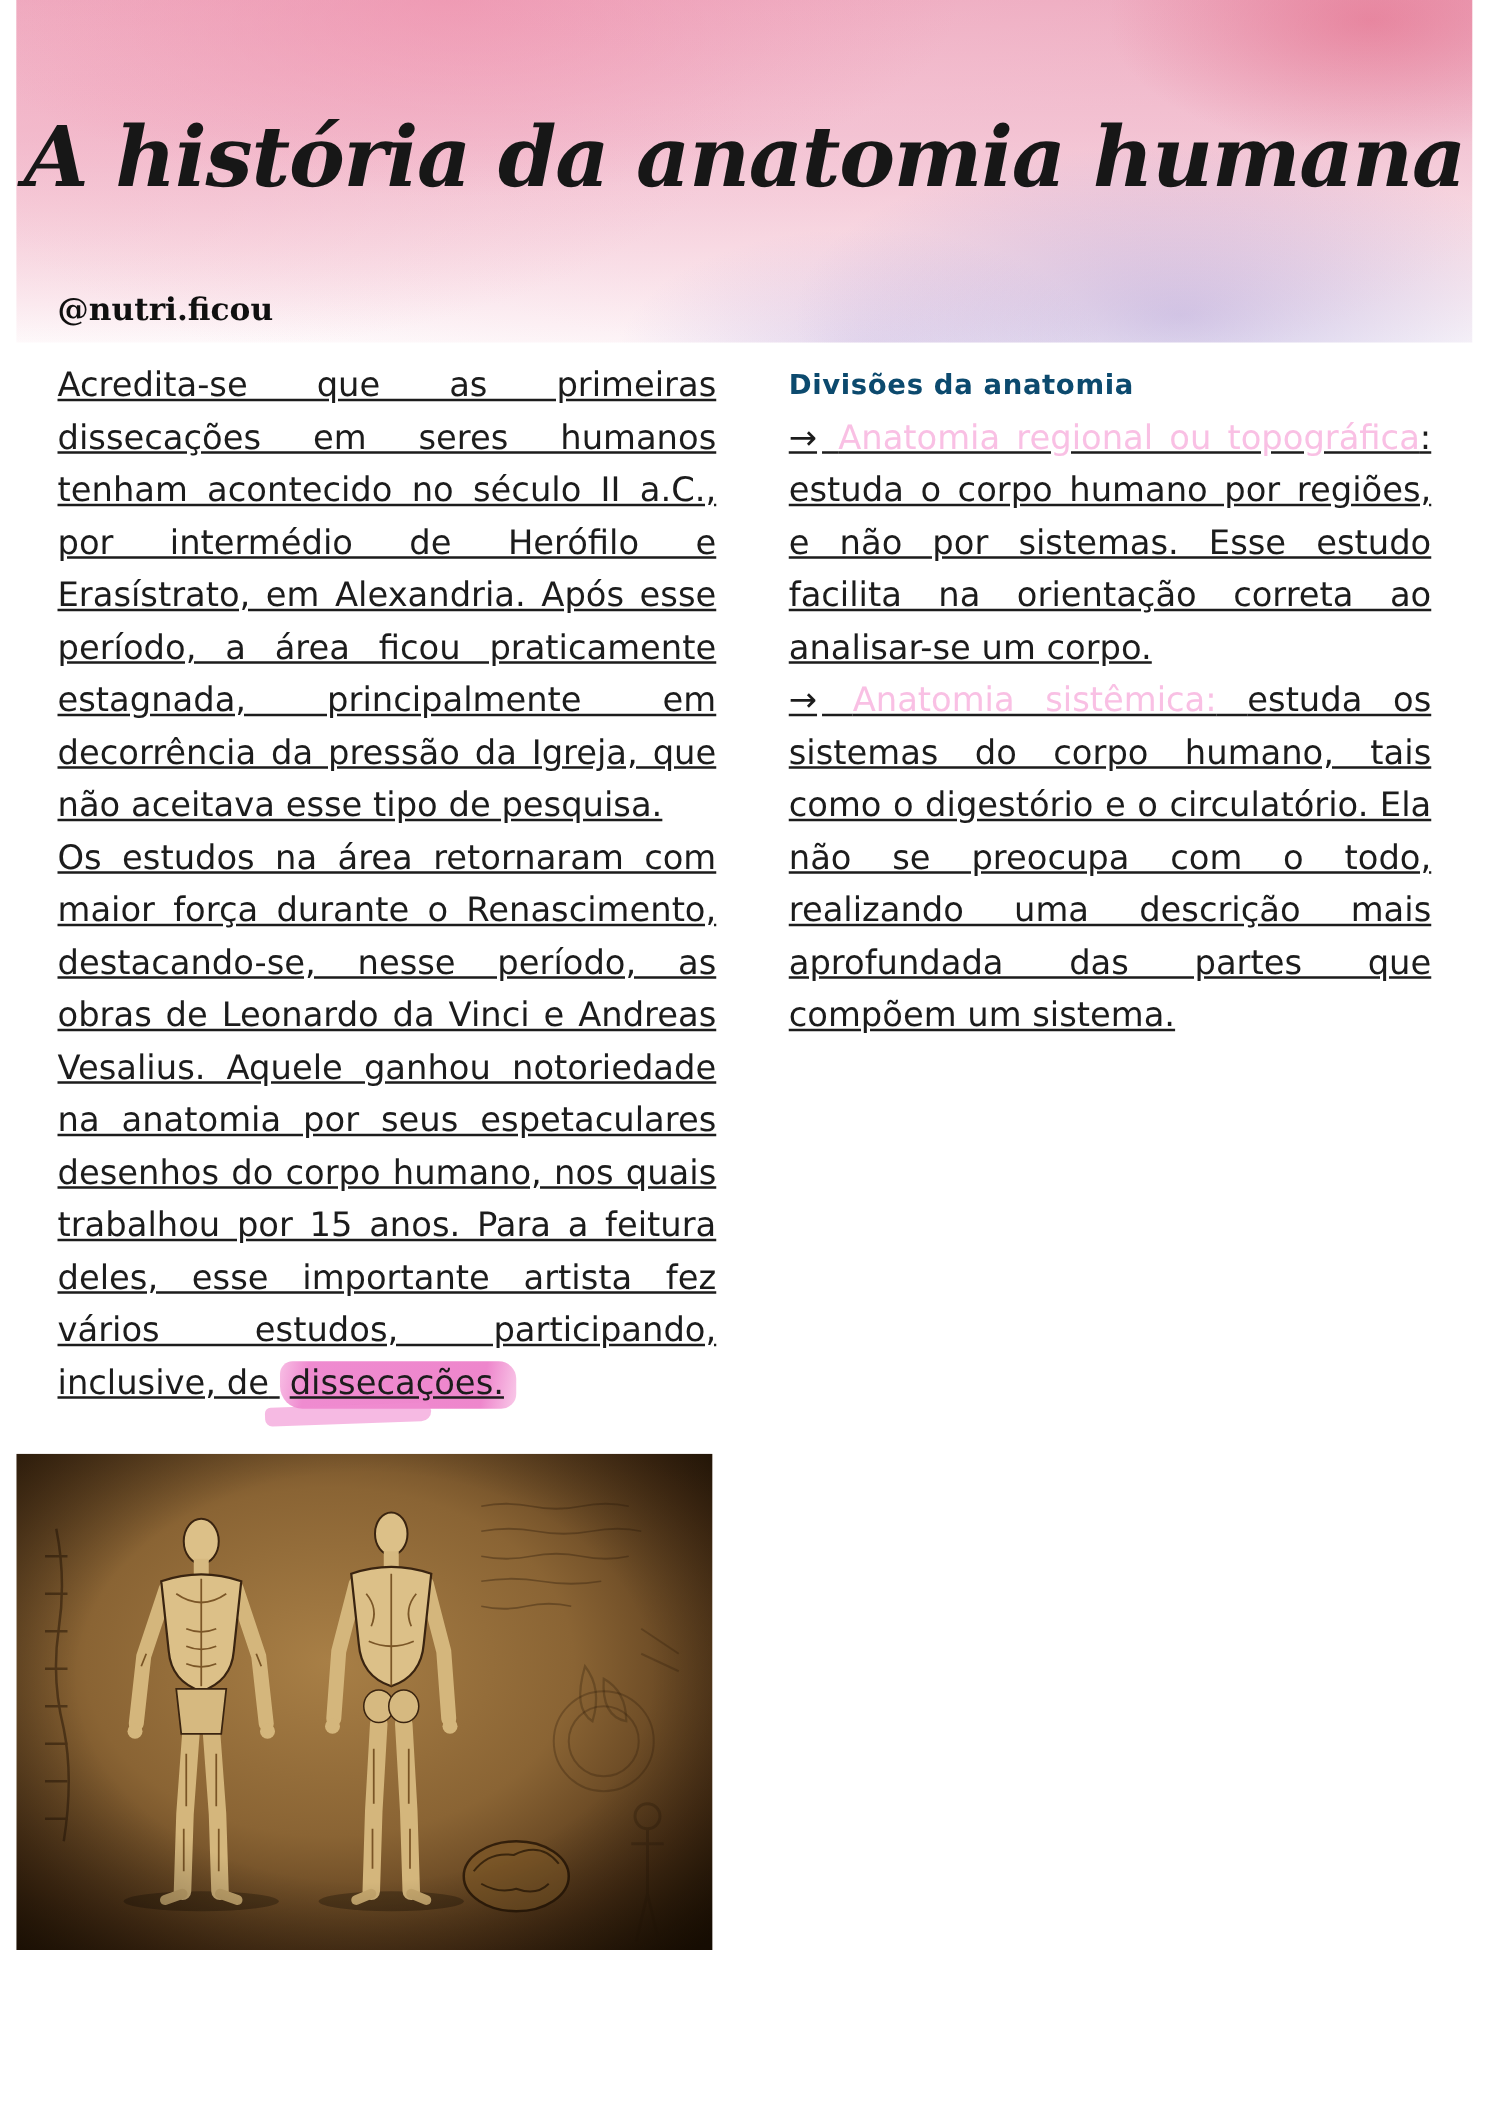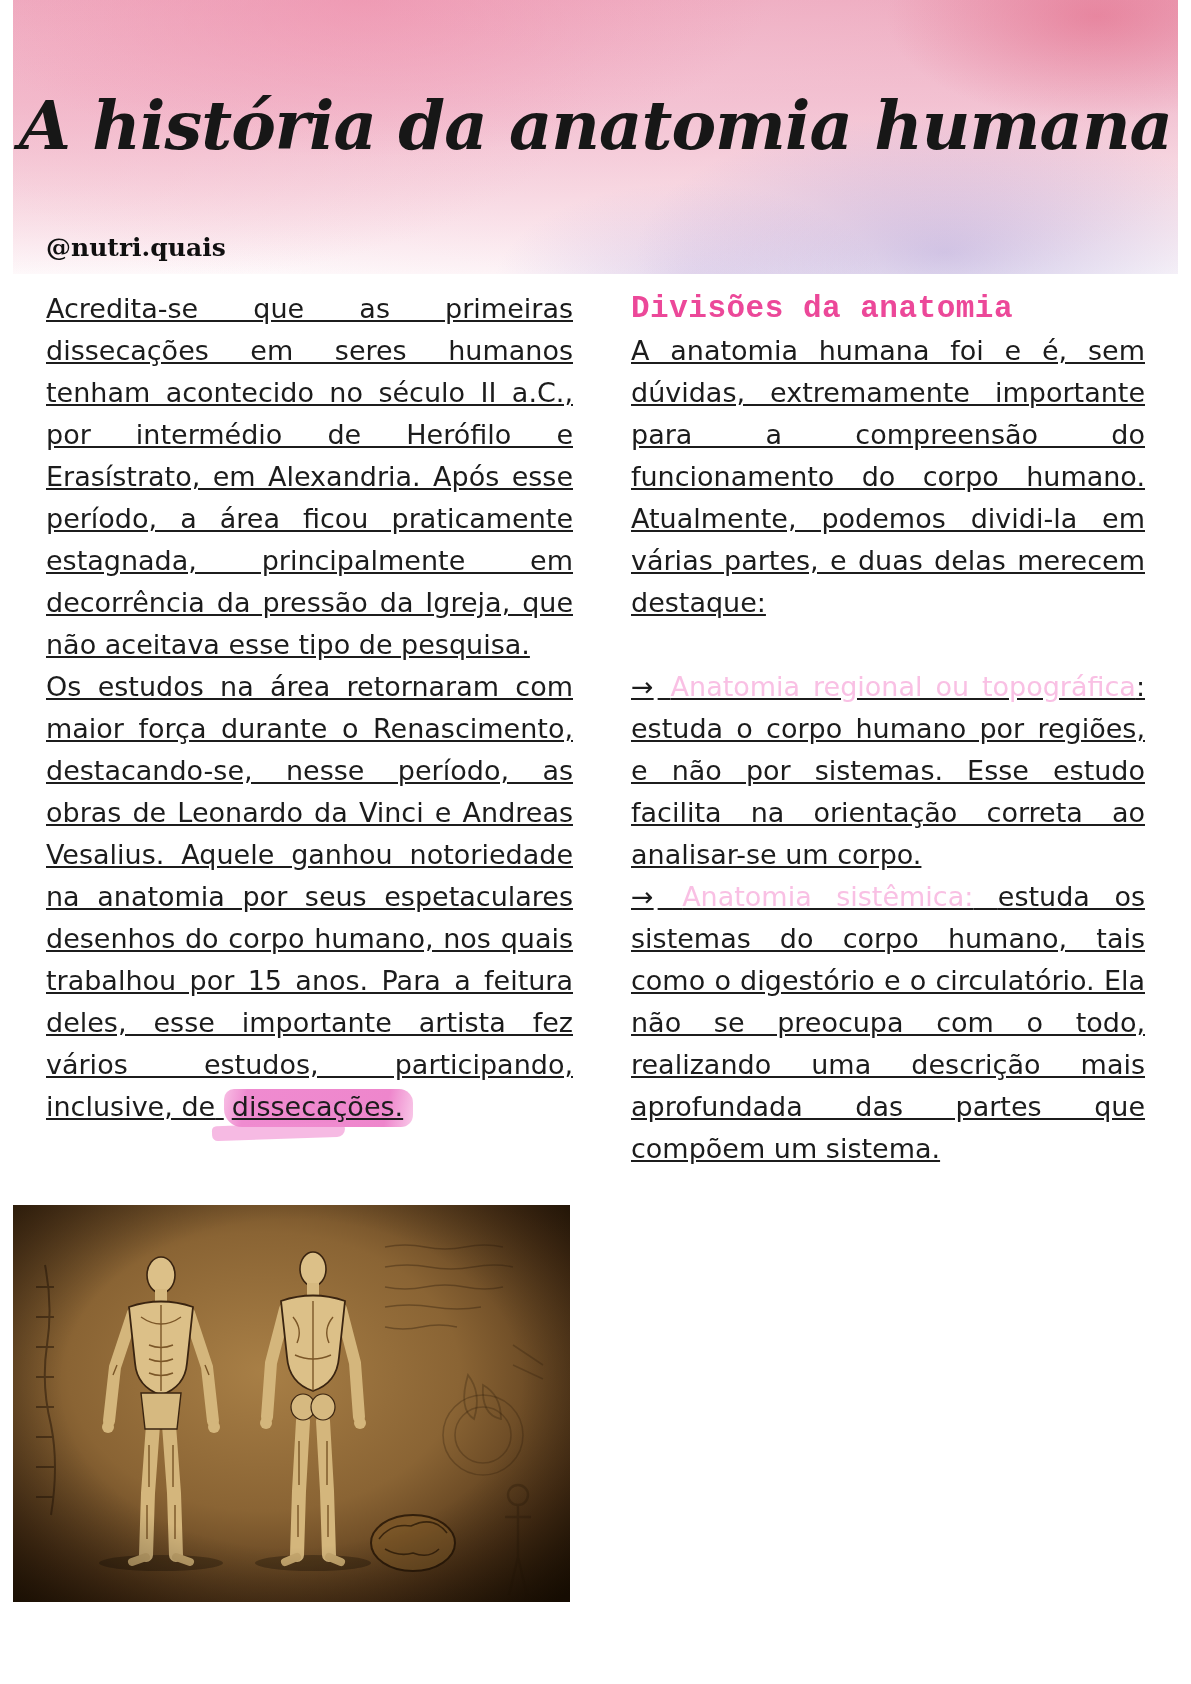--- a/index.html
+++ b/index.html
@@ -58,26 +58,25 @@
 
   .content p {
     font-size:27px;
     line-height:42px;
     text-align:justify;
     margin:0;
     text-decoration:underline;
   }
 
   .pink-heading {
-    color:#ec4899;
-    font-size:31px;
+    color:#0c4a6e;
+    font-size:22px;
     font-weight:700;
     line-height:42px;
     letter-spacing:.5px;
-    font-family:Liberation Mono, monospace;
   }
   .intro { margin-bottom:42px !important; }
 
   .arrow { color:#1c1c1c; margin-right:4px; }
   .pink-lead { color:#f9c0e4; }
 
   
   .highlight {
     position:relative;
     background:linear-gradient(100deg,
@@ -108,38 +107,37 @@
     line-height:0;
   }
 </style>
 </head>
 <body>
 
 <div class="page">
 
   <header class="header">
     <h1 class="title">A história da anatomia humana</h1>
-    <div class="handle">@nutri.quais</div>
+    <div class="handle">@nutri.ficou</div>
   </header>
 
   <main class="content">
 
     <section class="col-left">
       <p>
         <span>Acredita-se que as primeiras dissecações em seres humanos tenham acontecido no século II a.C., por intermédio de Herófilo e Erasístrato, em Alexandria. Após esse período, a área ficou praticamente estagnada, principalmente em decorrência da pressão da Igreja, que não aceitava esse tipo de pesquisa.</span>
       </p>
       <p>
         <span>Os estudos na área retornaram com maior força durante o Renascimento, destacando-se, nesse período, as obras de Leonardo da Vinci e Andreas Vesalius. Aquele ganhou notoriedade na anatomia por seus espetaculares desenhos do corpo humano, nos quais trabalhou por 15 anos. Para a feitura deles, esse importante artista fez vários estudos, participando, inclusive, de</span>
         <span class="highlight">dissecações.</span>
       </p>
     </section>
 
     <section class="col-right">
       <h2 class="pink-heading">Divisões da anatomia</h2>
-      <p class="intro">A anatomia humana foi e é, sem dúvidas, extremamente importante para a compreensão do funcionamento do corpo humano. Atualmente, podemos dividi-la em várias partes, e duas delas merecem destaque:</p>
 
       <p>
         <span class="arrow">→</span>
         <span class="pink-lead">Anatomia regional ou topográfica</span><span>:</span>
         <span>estuda o corpo humano por regiões, e não por sistemas. Esse estudo facilita na orientação correta ao analisar-se um corpo.</span>
       </p>
 
       <p>
         <span class="arrow">→</span>
         <span class="pink-lead">Anatomia sistêmica:</span>

